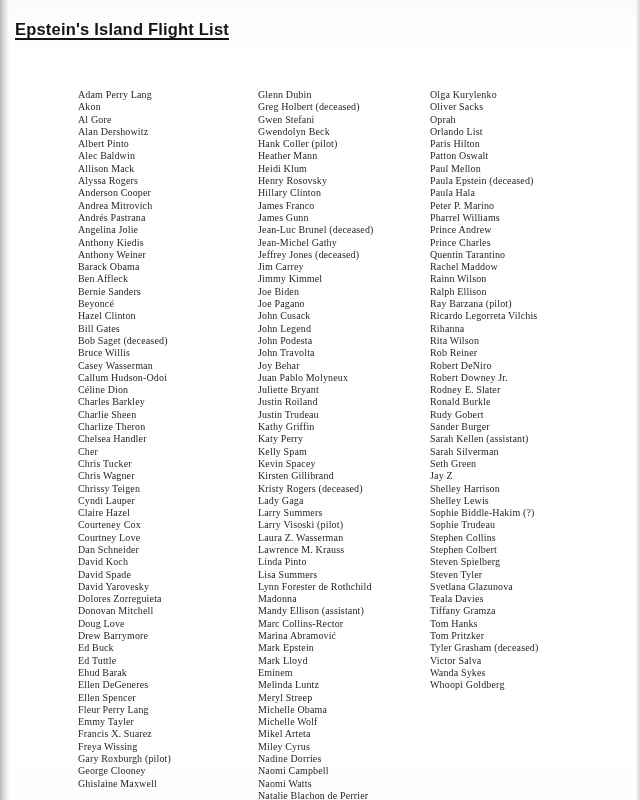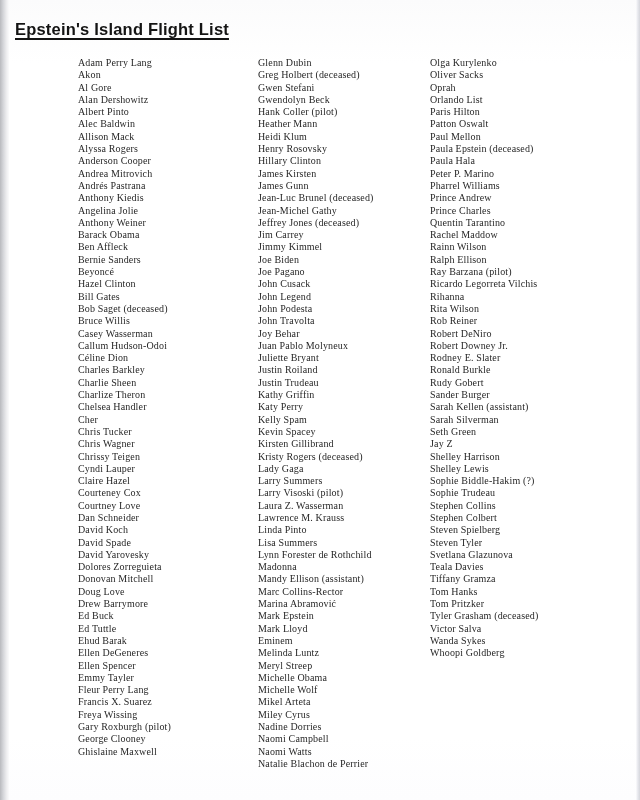--- a/index.html
+++ b/index.html
@@ -38,21 +38,21 @@
     text-decoration-thickness: 1.8px;
     text-underline-offset: 3px;
   }
   .columns {
     position: absolute;
     top: 57px; left: 78px;
     width: 540px;
     display: flex;
     align-items: flex-start;
   }
-  .col { display: block; }
+  .col { display: block; margin-top: 32px; }
   .col-1 { width: 180px; }
   .col-2 { width: 172px; }
   .col-3 { width: 188px; }
   .name-line {
     font-family: "Liberation Serif", serif;
     font-size: 10px;
     line-height: 12.3px;
     color: #272727;
     letter-spacing: 0.15px;
     white-space: nowrap;
@@ -73,22 +73,22 @@
         <div class="name-line">Akon</div>
         <div class="name-line">Al Gore</div>
         <div class="name-line">Alan Dershowitz</div>
         <div class="name-line">Albert Pinto</div>
         <div class="name-line">Alec Baldwin</div>
         <div class="name-line">Allison Mack</div>
         <div class="name-line">Alyssa Rogers</div>
         <div class="name-line">Anderson Cooper</div>
         <div class="name-line">Andrea Mitrovich</div>
         <div class="name-line">Andrés Pastrana</div>
+        <div class="name-line">Angelina Jolie</div>
         <div class="name-line">Anthony Kiedis</div>
-        <div class="name-line">Angelina Jolie</div>
         <div class="name-line">Anthony Weiner</div>
         <div class="name-line">Barack Obama</div>
         <div class="name-line">Ben Affleck</div>
         <div class="name-line">Bernie Sanders</div>
         <div class="name-line">Beyoncé</div>
         <div class="name-line">Hazel Clinton</div>
         <div class="name-line">Bill Gates</div>
         <div class="name-line">Bob Saget (deceased)</div>
         <div class="name-line">Bruce Willis</div>
         <div class="name-line">Casey Wasserman</div>
@@ -112,39 +112,39 @@
         <div class="name-line">David Yarovesky</div>
         <div class="name-line">Dolores Zorreguieta</div>
         <div class="name-line">Donovan Mitchell</div>
         <div class="name-line">Doug Love</div>
         <div class="name-line">Drew Barrymore</div>
         <div class="name-line">Ed Buck</div>
         <div class="name-line">Ed Tuttle</div>
         <div class="name-line">Ehud Barak</div>
         <div class="name-line">Ellen DeGeneres</div>
         <div class="name-line">Ellen Spencer</div>
+        <div class="name-line">Fleur Perry Lang</div>
         <div class="name-line">Emmy Tayler</div>
-        <div class="name-line">Fleur Perry Lang</div>
         <div class="name-line">Francis X. Suarez</div>
         <div class="name-line">Freya Wissing</div>
         <div class="name-line">Gary Roxburgh (pilot)</div>
         <div class="name-line">George Clooney</div>
         <div class="name-line">Ghislaine Maxwell</div>
       </div>
     <div class="col col-2">
         <div class="name-line">Glenn Dubin</div>
         <div class="name-line">Greg Holbert (deceased)</div>
         <div class="name-line">Gwen Stefani</div>
         <div class="name-line">Gwendolyn Beck</div>
         <div class="name-line">Hank Coller (pilot)</div>
         <div class="name-line">Heather Mann</div>
         <div class="name-line">Heidi Klum</div>
         <div class="name-line">Henry Rosovsky</div>
         <div class="name-line">Hillary Clinton</div>
-        <div class="name-line">James Kirsten</div>
+        <div class="name-line">James Franco</div>
         <div class="name-line">James Gunn</div>
         <div class="name-line">Jean-Luc Brunel (deceased)</div>
         <div class="name-line">Jean-Michel Gathy</div>
         <div class="name-line">Jeffrey Jones (deceased)</div>
         <div class="name-line">Jim Carrey</div>
         <div class="name-line">Jimmy Kimmel</div>
         <div class="name-line">Joe Biden</div>
         <div class="name-line">Joe Pagano</div>
         <div class="name-line">John Cusack</div>
         <div class="name-line">John Legend</div>

